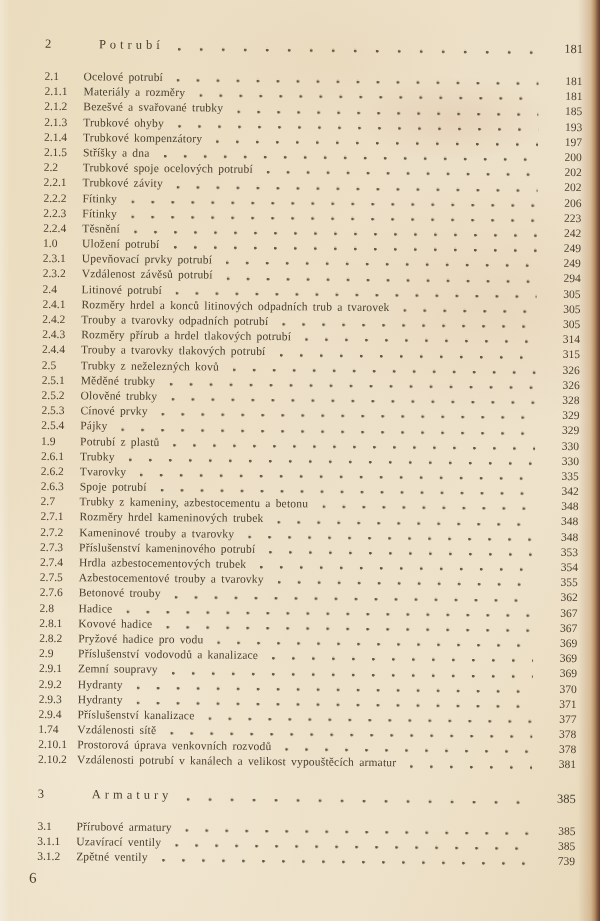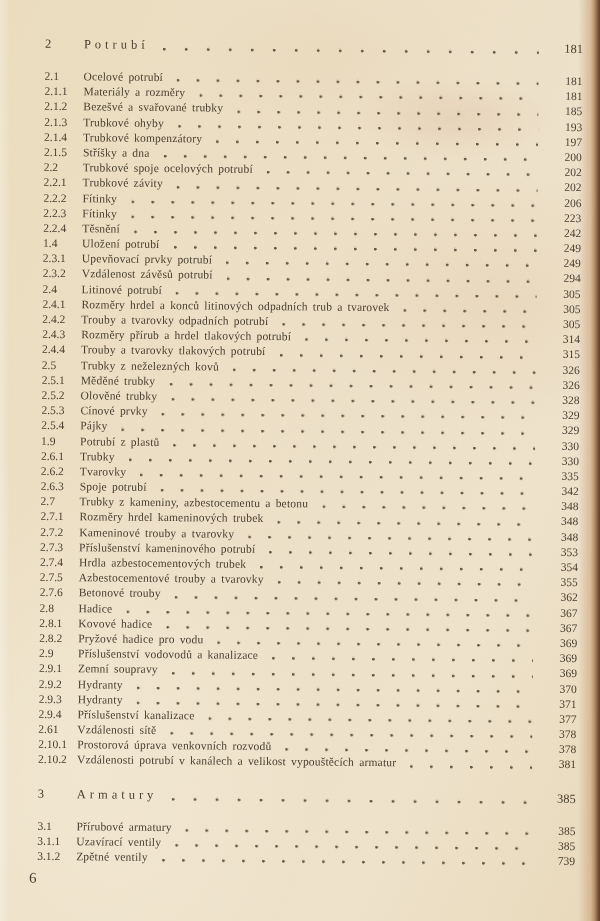--- a/index.html
+++ b/index.html
@@ -33,21 +33,21 @@
   .row .num   { flex:0 0 39px; white-space:nowrap; }
   .row .title { white-space:nowrap; word-spacing:2px; letter-spacing:0.2px; }
   .row .leader {
     flex:1 1 20px; min-width:8px; align-self:flex-end;
     height:4px; margin:0 8px 3px 14px;
     background-image:radial-gradient(circle at 1.3px 2.2px, rgba(74,62,46,0.85) 1.05px, transparent 1.7px);
     background-size:20px 4px; background-repeat:repeat-x;
   }
   .row .pg { flex:0 0 36px; text-align:right; white-space:nowrap; }
   .chapter-heading { height:17px; line-height:17px; font-size:12.5px; }
-  .chapter-heading .title { letter-spacing:4px; word-spacing:6px; }
+  .chapter-heading .title { letter-spacing:4px; word-spacing:6px;margin-left:15px; }
   .chapter-heading .leader { background-size:22px 4px; }
   .chapter + .chapter { margin-top:18px; }
   .entries { margin-top:16px; }
   .footer-num { margin:5px 0 0 -8px; font-size:15px; line-height:18px; letter-spacing:0.5px; }
 </style>
 </head>
 <body>
 
 <div class="scan">
   <div class="page-content">
@@ -131,21 +131,21 @@
   </div>
 
   <div class="row entry">
     <span class="num">2.2.4</span>
     <span class="title">Těsnění</span>
     <span class="leader"></span>
     <span class="pg">242</span>
   </div>
 
   <div class="row entry">
-    <span class="num">1.4</span>
+    <span class="num">1.0</span>
     <span class="title">Uložení potrubí</span>
     <span class="leader"></span>
     <span class="pg">249</span>
   </div>
 
   <div class="row entry">
     <span class="num">2.3.1</span>
     <span class="title">Upevňovací prvky potrubí</span>
     <span class="leader"></span>
     <span class="pg">249</span>
@@ -355,21 +355,21 @@
   </div>
 
   <div class="row entry">
     <span class="num">2.9.4</span>
     <span class="title">Příslušenství kanalizace</span>
     <span class="leader"></span>
     <span class="pg">377</span>
   </div>
 
   <div class="row entry">
-    <span class="num">2.61</span>
+    <span class="num">1.74</span>
     <span class="title">Vzdálenosti sítě</span>
     <span class="leader"></span>
     <span class="pg">378</span>
   </div>
 
   <div class="row entry">
     <span class="num">2.10.1</span>
     <span class="title">Prostorová úprava venkovních rozvodů</span>
     <span class="leader"></span>
     <span class="pg">378</span>

